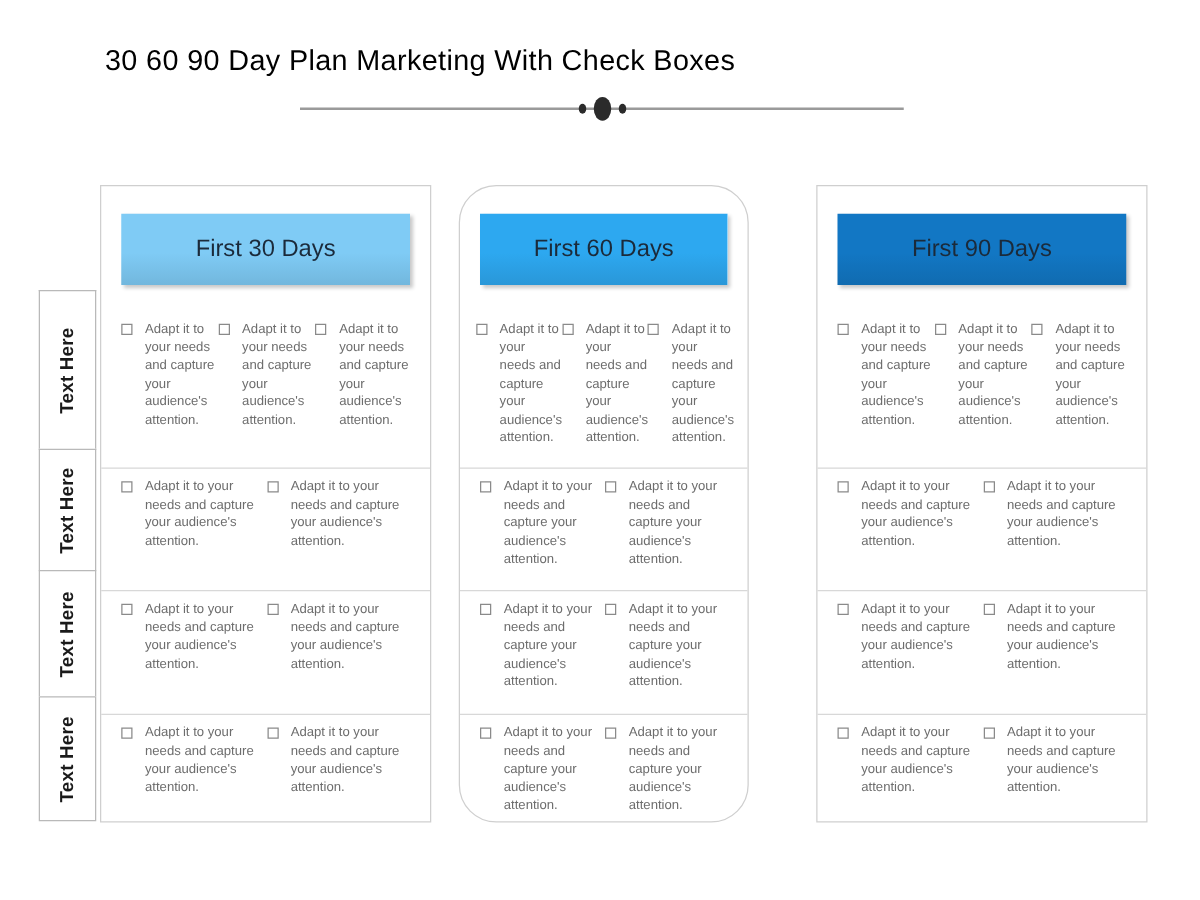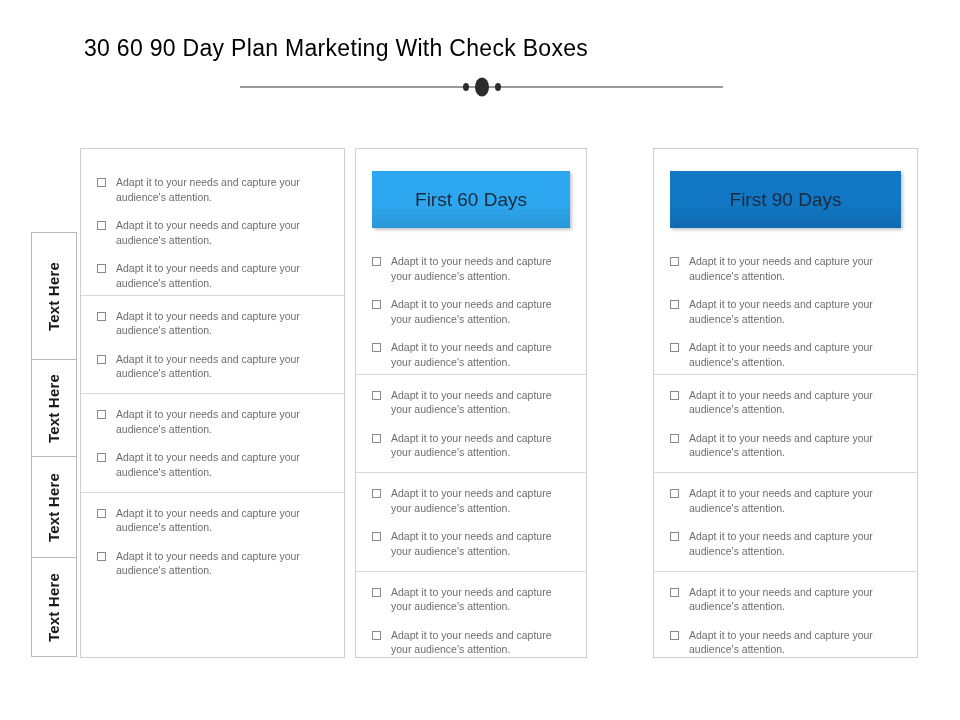--- a/index.html
+++ b/index.html
@@ -115,21 +115,21 @@
     white-space: nowrap;
   }
 
   .col-body {
     margin-top: 21px;
   }
   .col-row {
     box-sizing: border-box;
     border-top: 1px solid #d8d8d8;
     display: flex;
-    flex-direction: column;
+    flex-direction: row;
     justify-content: center;
     padding: 0 14px 0 16px;
   }
   .col-row.first {
     border-top: none;
   }
 
   .bullet {
     display: flex;
     align-items: flex-start;
@@ -174,20 +174,23 @@
     <div class="label-cell" style="height: 101px;">
       <span class="vtext">Text Here</span>
     </div>
     <div class="label-cell" style="height: 100px;">
       <span class="vtext">Text Here</span>
     </div>
   </div>
 
 <div id="columns-host">
     <div class="column" style="left: 80px; width: 265px; top: 148px; height: 510px;">
+      <div class="col-head" style="background: linear-gradient(rgb(127, 203, 245) 0%, rgb(127, 203, 245) 55%, rgb(114, 183, 221) 100%);">
+        <div class="col-head-text">First 30 Days</div>
+      </div>
       <div class="col-body">
         <div class="col-row first" style="height: 125px;">
           <div class="bullet">
             <span class="cbox"></span>
             <span class="btext">Adapt it to your needs and capture your audience's attention.</span>
           </div>
           <div class="bullet">
             <span class="cbox"></span>
             <span class="btext">Adapt it to your needs and capture your audience's attention.</span>
           </div>
@@ -221,21 +224,21 @@
             <span class="cbox"></span>
             <span class="btext">Adapt it to your needs and capture your audience's attention.</span>
           </div>
           <div class="bullet">
             <span class="cbox"></span>
             <span class="btext">Adapt it to your needs and capture your audience's attention.</span>
           </div>
         </div>
       </div>
     </div>
-    <div class="column" style="left: 355px; width: 232px; top: 148px; height: 510px;">
+    <div class="column" style="left: 367px; width: 232px; top: 148px; height: 510px; border-radius: 30px;">
       <div class="col-head" style="background: linear-gradient(rgb(45, 168, 240) 0%, rgb(45, 168, 240) 55%, rgb(41, 151, 216) 100%);">
         <div class="col-head-text">First 60 Days</div>
       </div>
       <div class="col-body">
         <div class="col-row first" style="height: 125px;">
           <div class="bullet">
             <span class="cbox"></span>
             <span class="btext">Adapt it to your needs and capture your audience's attention.</span>
           </div>
           <div class="bullet">

